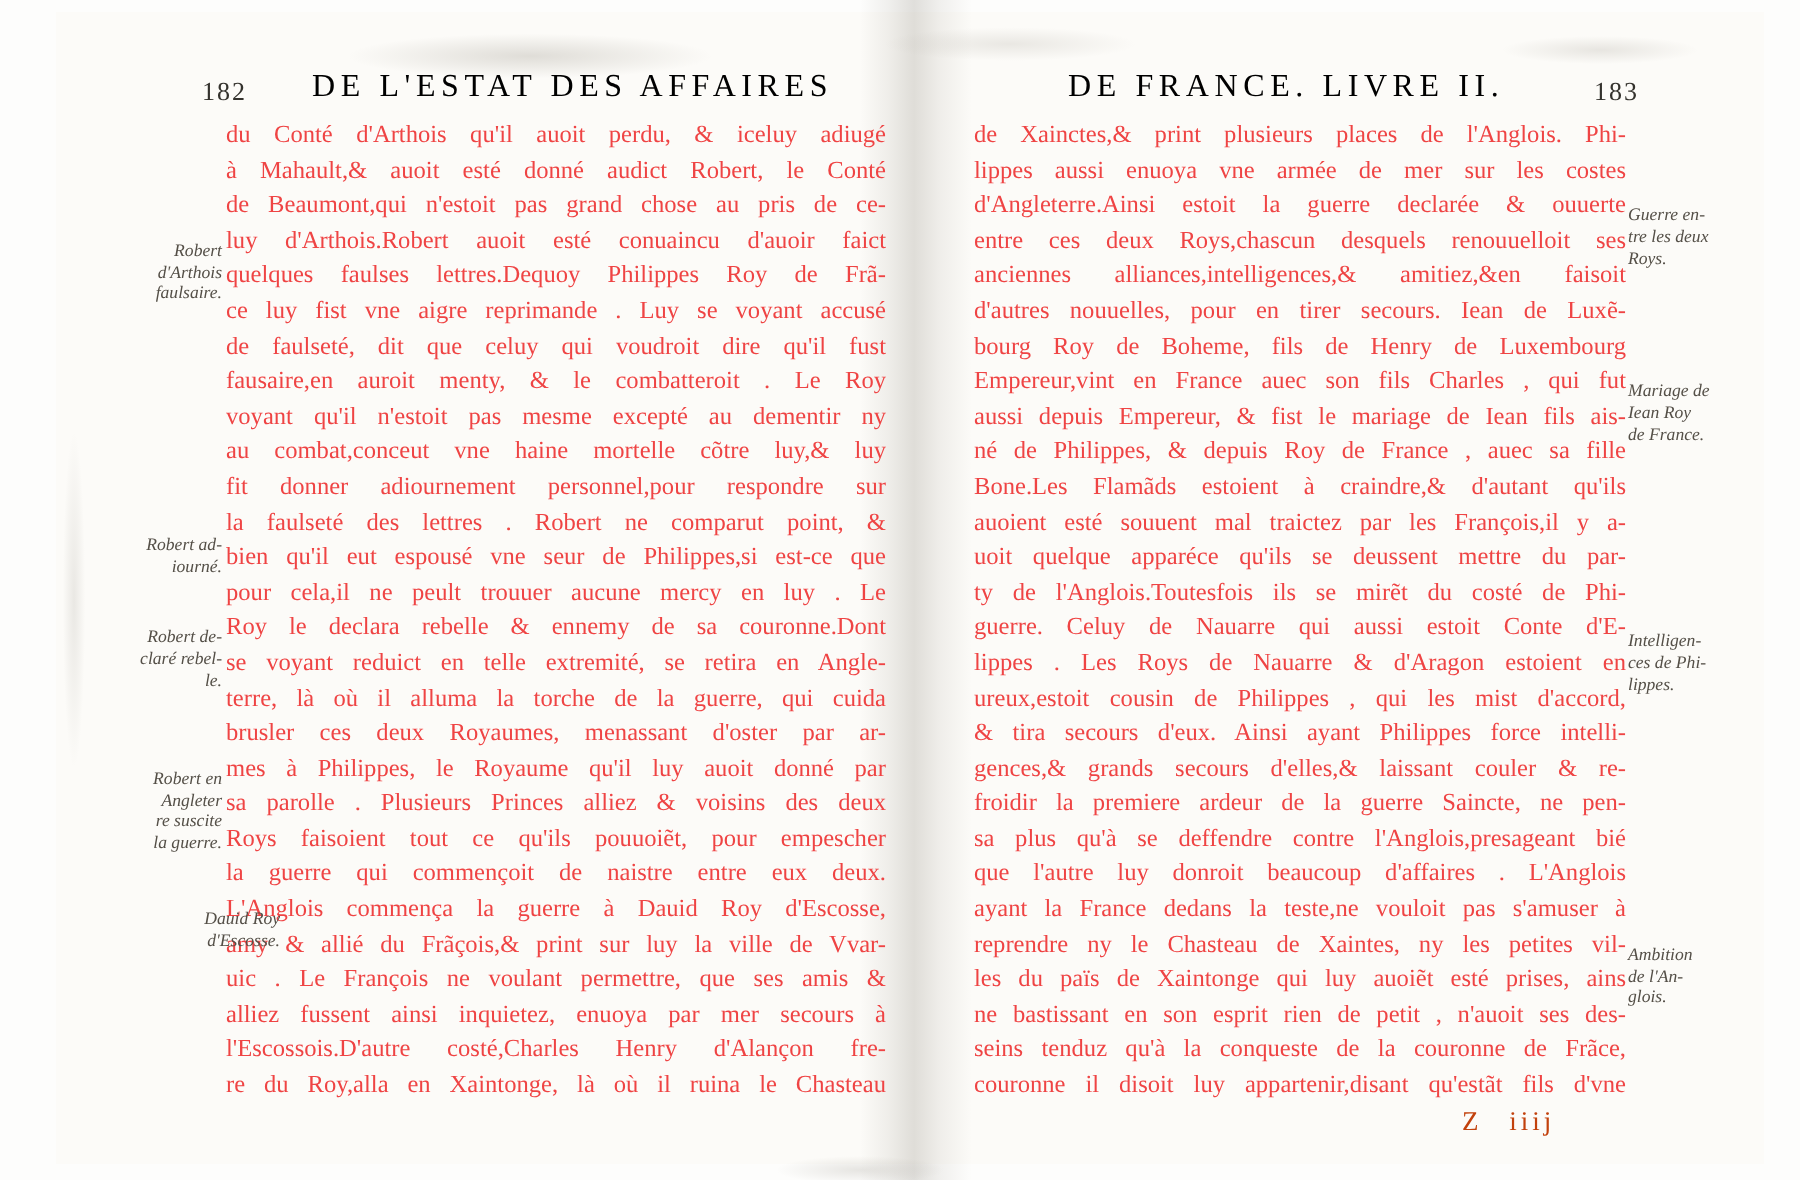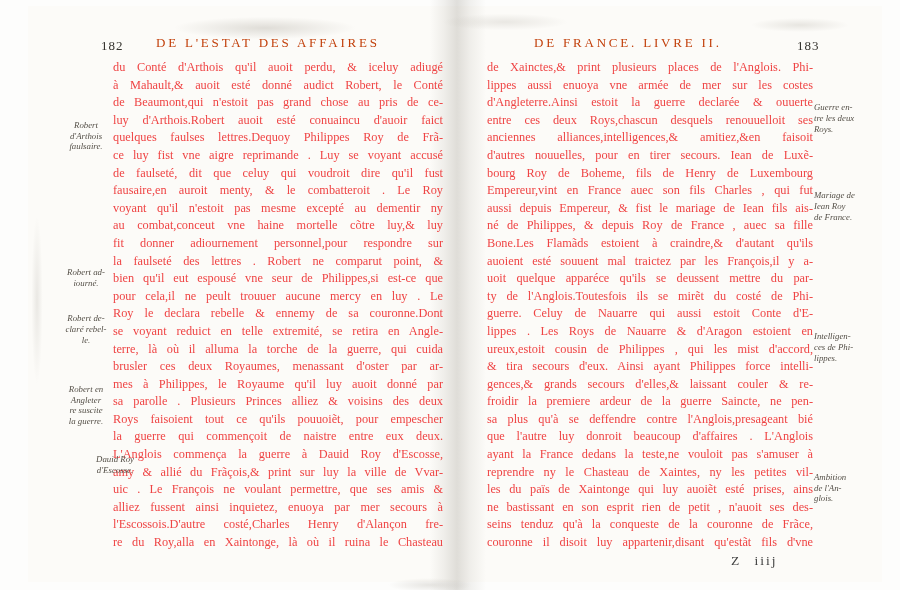--- a/index.html
+++ b/index.html
@@ -9,27 +9,27 @@
   .paper{position:absolute;left:28px;top:6px;right:18px;bottom:8px;background:#fcfbf8;}
   .texture{position:absolute;inset:0;pointer-events:none;background:
     radial-gradient(ellipse 130px 16px at 265px 28px, rgba(148,142,130,0.28), rgba(148,142,130,0) 70%),
     radial-gradient(ellipse 90px 12px at 505px 22px, rgba(148,142,130,0.18), rgba(148,142,130,0) 70%),
     radial-gradient(ellipse 70px 10px at 800px 25px, rgba(148,142,130,0.20), rgba(148,142,130,0) 70%),
     radial-gradient(ellipse 8px 120px at 37px 300px, rgba(150,145,135,0.18), rgba(150,145,135,0) 70%),
     radial-gradient(ellipse 60px 10px at 430px 585px, rgba(148,142,130,0.22), rgba(148,142,130,0) 70%),
     linear-gradient(90deg, rgba(128,122,110,0) 430px, rgba(128,122,110,0.10) 444px,
                     rgba(120,114,102,0.22) 457px, rgba(128,122,110,0.10) 470px, rgba(128,122,110,0) 486px);}
   .pagenum{position:absolute;font-size:13px;letter-spacing:1px;color:#34322d;}
-  .running{position:absolute;font-size:13px;letter-spacing:2.8px;white-space:nowrap;color:#c2410c;}
+  .running{position:absolute;font-size:16px;letter-spacing:2.8px;white-space:nowrap;color:#000000;}
   .body-col{position:absolute;top:59px;font-size:12.3px;line-height:17.6px;color:#ef4444;}
   .tline{height:17.6px;text-align:justify;text-align-last:justify;overflow:visible;}
   .notes-col{position:absolute;top:59px;font-style:italic;font-size:8.8px;line-height:10.8px;color:#544f47;}
   .note{position:absolute;left:0;width:100%;white-space:pre-line;}
-  .notes-left .note{text-align:center;}
-  .signature{position:absolute;font-size:13.5px;letter-spacing:2px;color:#404040;word-spacing:8px;}
+  .notes-left .note{text-align:right;}
+  .signature{position:absolute;font-size:13.5px;letter-spacing:2px;color:#c2410c;word-spacing:8px;}
 </style>
 </head>
 <body>
 
 <div class="stage">
   <div class="paper"></div>
   <div class="texture"></div>
 
   <span class="pagenum" style="left:101px;top:38px;">182</span>
   <span class="running" style="left:156px;top:35px;">DE L'ESTAT DES AFFAIRES</span>
@@ -112,21 +112,21 @@
       <div class="tline">seins tenduz qu'à la conqueste de la couronne de Frãce,</div>
       <div class="tline">couronne il disoit luy appartenir,disant qu'estãt fils d'vne</div>
     </div>
   <div class="notes-col" style="left:814px;width:62px;">
       <div class="note" style="top: 43.2px;">Guerre en-
 tre les deux
 Roys.</div>
       <div class="note" style="top: 131.2px;">Mariage de
 Iean Roy
 de France.</div>
-      <div class="note" style="top: 272px;">Intelligen-
+      <div class="note" style="top: 256px;">Intelligen-
 ces de Phi-
 lippes.</div>
       <div class="note" style="top: 412.8px;">Ambition
 de l'An-
 glois.</div>
     </div>
   <span class="signature" style="left:731px;top:553px;">Z iiij</span>
 </div>
 
 </body></html>

